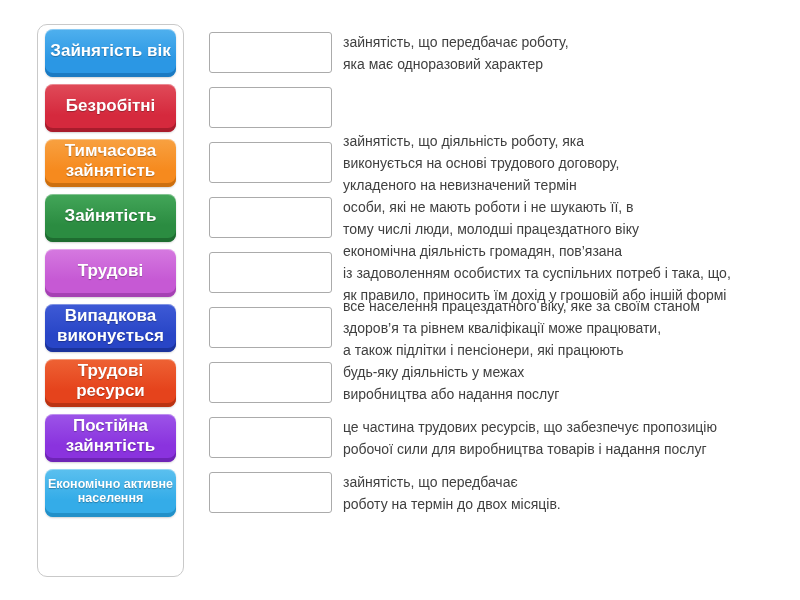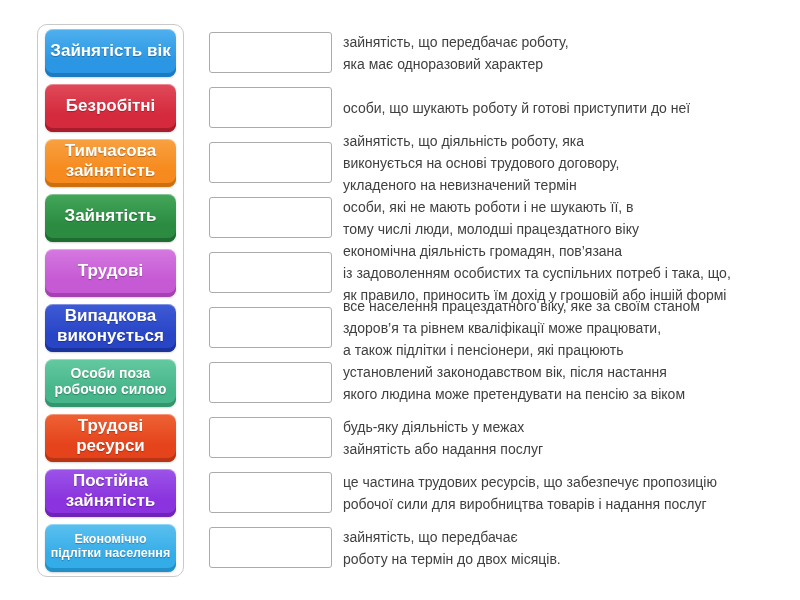--- a/index.html
+++ b/index.html
@@ -90,21 +90,20 @@
 яка має одноразовий характер</div>
   </div>
 
   <div class="row">
     <div class="tile-wrap">
         <div class="tile" style="--ct: #E04B59; --cb: #D5293D; --ce: #A81C2C; --fs: 17px;">
           <span>Безробітні</span>
         </div>
       </div>
     <div class="dropzone"></div>
-    <div class="definition">особи, що шукають роботу й готові приступити до неї</div>
   </div>
 
   <div class="row">
     <div class="tile-wrap">
         <div class="tile" style="--ct: #F8A141; --cb: #F68A1E; --ce: #CC6F0F; --fs: 17px;">
           <span>Тимчасова зайнятість</span>
         </div>
       </div>
     <div class="dropzone"></div>
     <div class="definition">зайнятість, що діяльність роботу, яка
@@ -140,57 +139,47 @@
         <div class="tile" style="--ct: #3E5AD6; --cb: #2845C6; --ce: #1B339C; --fs: 17px;">
           <span>Випадкова виконується</span>
         </div>
       </div>
     <div class="dropzone"></div>
     <div class="definition">все населення працездатного віку, яке за своїм станом
 здоров’я та рівнем кваліфікації може працювати,
 а також підлітки і пенсіонери, які працюють</div>
   </div>
 
-  <div class="row">
-    <div class="tile-wrap">
-        <div class="tile" style="--ct: #64C9A0; --cb: #46B58A; --ce: #32956E; --fs: 14px;">
-          <span>Особи поза робочою силою</span>
-        </div>
-      </div>
-    <div class="dropzone"></div>
-    <div class="definition">установлений законодавством вік, після настання
-якого людина може претендувати на пенсію за віком</div>
-  </div>
 
   <div class="row">
     <div class="tile-wrap">
         <div class="tile" style="--ct: #EE6234; --cb: #E5431C; --ce: #BA3312; --fs: 17px;">
           <span>Трудові ресурси</span>
         </div>
       </div>
     <div class="dropzone"></div>
     <div class="definition">будь-яку діяльність у межах
-зайнятість або надання послуг</div>
+виробництва або надання послуг</div>
   </div>
 
   <div class="row">
     <div class="tile-wrap">
         <div class="tile" style="--ct: #9C54E8; --cb: #8A33DE; --ce: #6E24B6; --fs: 17px;">
           <span>Постійна зайнятість</span>
         </div>
       </div>
     <div class="dropzone"></div>
     <div class="definition">це частина трудових ресурсів, що забезпечує пропозицію
 робочої сили для виробництва товарів і надання послуг</div>
   </div>
 
   <div class="row">
     <div class="tile-wrap">
         <div class="tile" style="--ct: #5BC0EF; --cb: #34ACE8; --ce: #2290C8; --fs: 12.5px;">
-          <span>Економічно підлітки населення</span>
+          <span>Економічно активне населення</span>
         </div>
       </div>
     <div class="dropzone"></div>
     <div class="definition">зайнятість, що передбачає
 роботу на термін до двох місяців.</div>
   </div>
 
 </div>
 
 </body></html>

